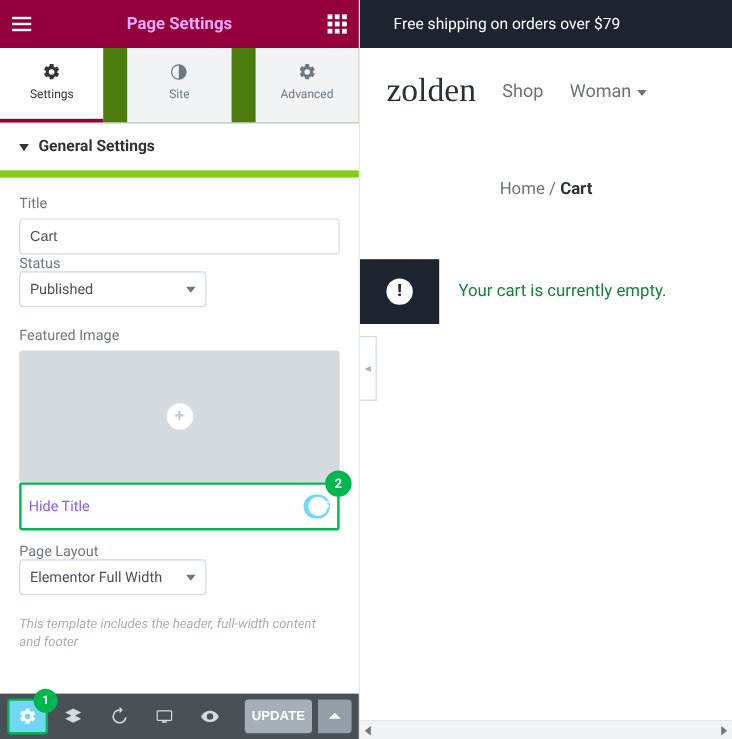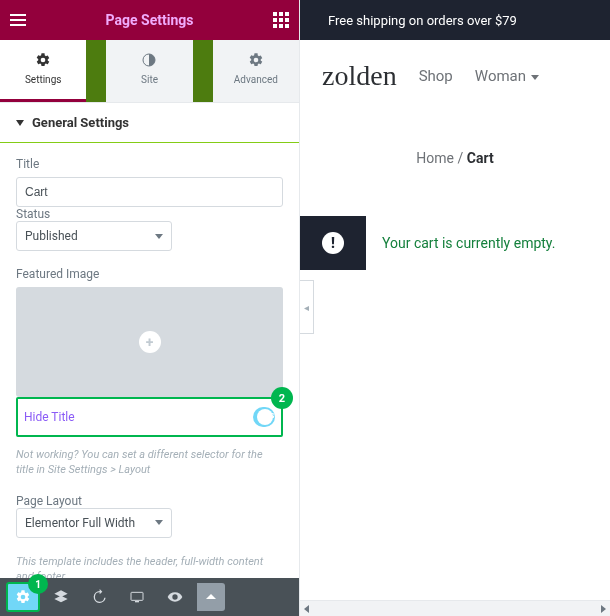--- a/index.html
+++ b/index.html
@@ -9,21 +9,21 @@
 .panel-header-title { flex: 1; text-align: center; font-weight: 700; }
 .ham, .dots { cursor: pointer; display: flex; flex-direction: column; justify-content: center; gap: 3px; }
 .ham span { display: block; width: 16px; height: 2px; background: #fff; }
 .dots-grid { display: grid; grid-template-columns: repeat(3,4px); gap: 2px; }
 .dots-grid i { width: 4px; height: 4px; background: #fff; display: block; }
 .tabs { display: flex; border-bottom: 1px solid #e6e9ec; background: #4d7c0f; gap: 20px; }
 .tab { flex: 1; text-align: center; padding: 12px 0 14px; font-size: 10px; color: #6d7882; cursor: pointer; }
 .tab svg, .tab .ic { display: block; margin: 0 auto 6px; }
 .tab.active { background: #fff; border-bottom: 3px solid #93003c; color: #333; }
 .tab:not(.active) { background: #f1f3f5; }
-.section-title { display: flex; align-items: center; gap: 8px; padding: 12px 16px; font-size: 13px; font-weight: 700; color: #333; border-bottom: 1px solid #84cc16; background: #fff; cursor: pointer; }
+.section-title { display: flex; align-items: center; gap: 8px; padding: 12px 16px; font-size: 13px; font-weight: 700; color: #333; border-bottom: 6px solid #84cc16; background: #fff; cursor: pointer; }
 .chev { width: 0; height: 0; border-left: 4px solid transparent; border-right: 4px solid transparent; border-top: 6px solid #333; }
 .form { padding: 14px 16px 0; overflow-y: auto; flex: 1; }
 .label { font-size: 12px; color: #6d7882; margin-bottom: 6px; display: block; }
 .row { margin-bottom: 0; }
 .row-inline { display: flex; align-items: flex-start; justify-content: space-between; margin-bottom: 16px; flex-direction: column; }
 .row-inline .label { margin-bottom: 0; }
 input[type=text], .select { width: 100%; height: 30px; border: 1px solid #d5dadf; border-radius: 3px; padding: 0 8px; font-size: 12px; color: #495157; background: #fff; }
 .select { width: 156px; display: flex; align-items: center; justify-content: space-between; cursor: pointer; }
 .caret { width: 0; height: 0; border-left: 4px solid transparent; border-right: 4px solid transparent; border-top: 5px solid #6d7882; }
 .image-drop { width: 100%; height: 110px; background: #d5dadf; border-radius: 3px; display: flex; align-items: center; justify-content: center; cursor: pointer; }
@@ -135,21 +135,20 @@
     </div>
 
     <div class="hide-title-box">
       <span class="lab">Hide Title</span>
       <div class="toggle">
         <span class="toggle-label">YES</span>
       </div>
       <div class="badge">2</div>
     </div>
 
-    <div class="hint">Not working? You can set a different selector for the title in Site Settings &gt; Layout</div>
 
     <div class="row-inline">
       <span class="label">Page Layout</span>
       <div class="select">
         <span>Elementor Full Width</span>
         <span class="caret"></span>
       </div>
     </div>
 
     <div class="hint">This template includes the header, full-width content and footer</div>
@@ -176,20 +175,21 @@
       <svg width="16" height="16" viewBox="0 0 24 24">
           <rect x="3" y="5" width="18" height="12" rx="1" fill="none" stroke="#d5dadf" stroke-width="1.5"></rect>
           <rect x="9" y="18" width="6" height="2" fill="#d5dadf"></rect>
         </svg>
     </div>
     <div class="ficon">
       <svg width="16" height="16" viewBox="0 0 24 24">
           <path fill="#d5dadf" d="M12 5C7 5 2.7 8.1 1 12c1.7 3.9 6 7 11 7s9.3-3.1 11-7c-1.7-3.9-6-7-11-7zm0 11a4 4 0 1 1 4-4 4 4 0 0 1-4 4z"></path>
         </svg>
     </div>
+    <button class="update-btn">UPDATE</button>
     <div class="update-arrow">
       <svg width="10" height="10" viewBox="0 0 10 10">
           <path fill="#fff" d="M0 7 L5 2 L10 7 Z"></path>
         </svg>
     </div>
   </div>
 </div>
 
 <div class="preview">
   <div class="topbar">Free shipping on orders over $79</div>

